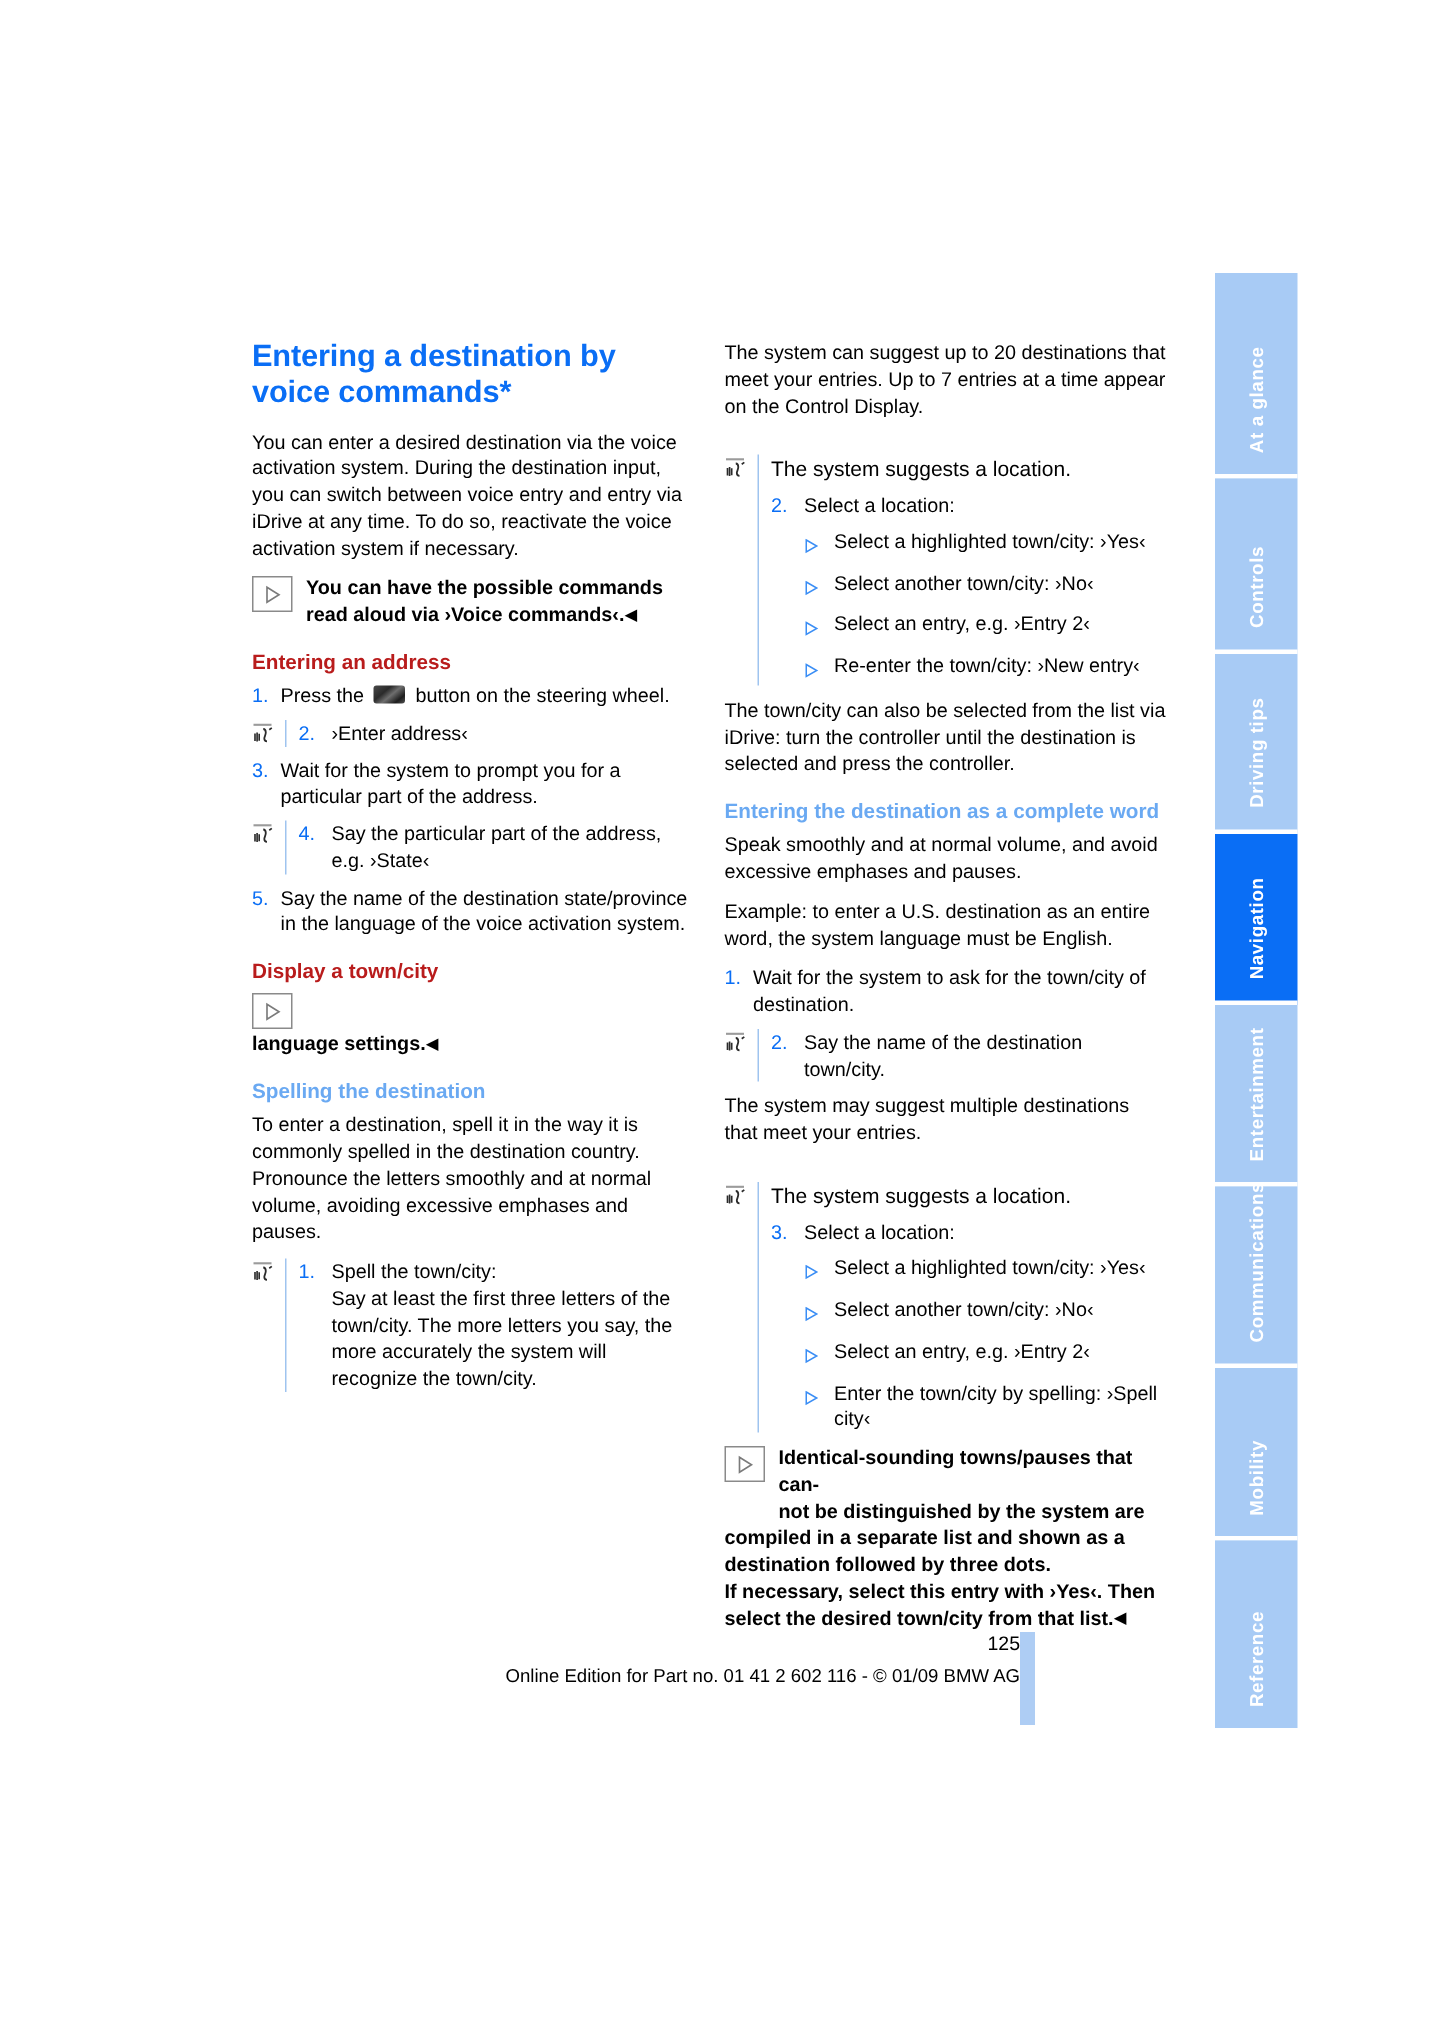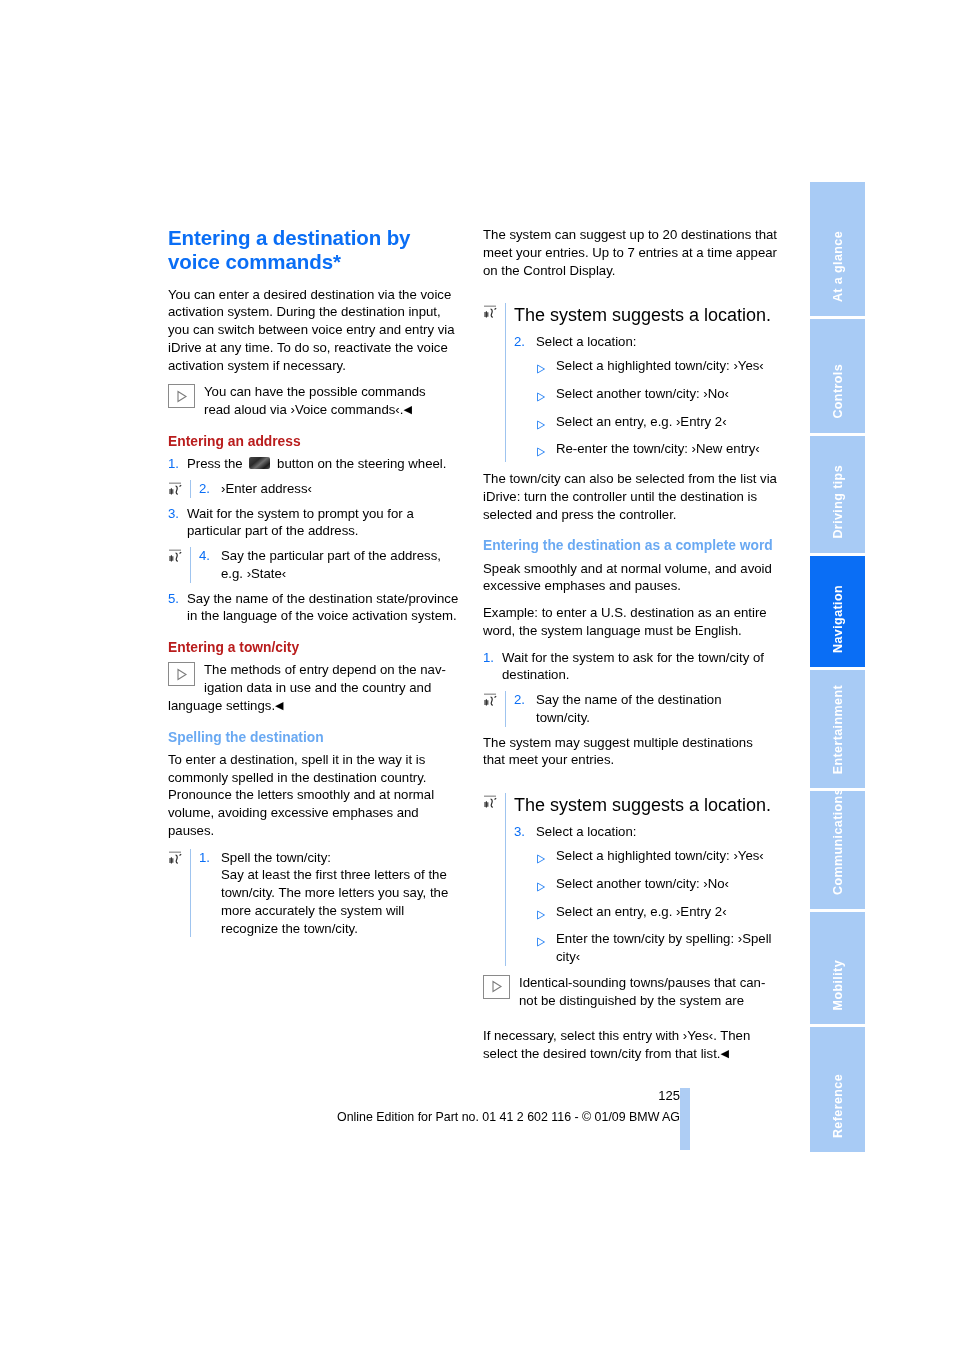--- a/index.html
+++ b/index.html
@@ -63,21 +63,21 @@
   h2.sect.light{color:#6aa9f2;}
 
   p.body{
     font-size:13.2px;
     line-height:1.345;
     margin:0 0 9px 0;
     color:#000;
   }
 
   
-  .note{margin:4px 0 9px 0;font-size:13.2px;line-height:1.345;}
+  .note{margin:4px 0 9px 0;font-size:13.2px;line-height:1.345;font-weight:bold;}
   .note .noteicon{
     float:left;
     width:27px;height:24px;
     border:1px solid #8a8a8a;
     box-sizing:border-box;
     margin:1px 9px 1px 0;
     display:flex;align-items:center;justify-content:center;
   }
   .note .noteicon svg{display:block;}
   .note .ntxt{overflow:hidden;}
@@ -118,21 +118,21 @@
   .voice .inner .txt{flex:1 1 auto;}
 
   
   .vgroup{position:relative;padding-left:31px;margin:0 0 7px 0;}
   .vgroup .mic{position:absolute;left:0;top:1px;width:18px;height:17px;}
   .vgroup .rule{position:absolute;left:22px;top:0;bottom:0;width:1px;background:#9fc4ef;}
   .vgroup .vrow{display:flex;font-size:13.2px;line-height:1.345;margin-bottom:6px;}
   .vgroup .vrow:last-child{margin-bottom:0;}
   .vgroup .vrow .num{color:#0a6ef5;flex:0 0 auto;min-width:22px;}
   .vgroup .vrow .txt{flex:1 1 auto;}
-  .vgroup .plain{font-size:18px;line-height:1.345;margin-bottom:6px;margin-top:24px;}
+  .vgroup .plain{font-size:14px;line-height:1.345;margin-bottom:6px;margin-top:24px;}
 
   
   .tri{display:flex;font-size:13.2px;line-height:1.345;margin:0 0 6px 0;padding-left:22px;}
   .tri .bullet{flex:0 0 auto;width:20px;padding-top:4px;}
   .tri .btxt{flex:1 1 auto;}
 
   .mic svg{display:block;}
 
   
   .footer{position:absolute;left:0;top:1088px;width:954px;height:70px;}
@@ -248,32 +248,28 @@
         <span class="num">4.</span>
         <span class="txt">Say the particular part of the address, e.g. ›State‹</span>
       </div>
     </div>
 
     <div class="step">
       <span class="num">5.</span>
       <span class="txt">Say the name of the destination state/province in the language of the voice activation system.</span>
     </div>
 
-    <h2 class="sect">Entering a town/city</h2>
+    <h2 class="sect">Display a town/city</h2>
 
     <div class="note">
       <span class="noteicon">
         <svg width="15" height="15" viewBox="0 0 15 15">
             <polygon points="4,2.5 12,7.5 4,12.5" fill="none" stroke="#7b7b7b" stroke-width="1.1"></polygon>
           </svg>
       </span>
-      <div class="ntxt">
-        <span>The methods of entry depend on the nav-</span><br>
-        <span>igation data in use and the country and</span>
-      </div>
       <div class="cont">
         <span>language settings.</span><span class="endmark">◀</span>
       </div>
     </div>
 
     <h2 class="sect light">Spelling the destination</h2>
     <p class="body">To enter a destination, spell it in the way it is commonly spelled in the destination country. Pronounce the letters smoothly and at normal volume, avoiding excessive emphases and pauses.</p>
 
     <div class="vgroup">
       <span class="mic">
@@ -438,21 +434,21 @@
       <span class="noteicon">
         <svg width="15" height="15" viewBox="0 0 15 15">
             <polygon points="4,2.5 12,7.5 4,12.5" fill="none" stroke="#7b7b7b" stroke-width="1.1"></polygon>
           </svg>
       </span>
       <div class="ntxt">
         <span>Identical-sounding towns/pauses that can-</span><br>
         <span>not be distinguished by the system are</span>
       </div>
       <div class="cont">
-        <br>
+        <span>compiled in a separate list and shown as a destination followed by three dots.</span><br>
         <span>If necessary, select this entry with ›Yes‹. Then select the desired town/city from that list.</span><span class="endmark">◀</span>
       </div>
     </div>
 
   </div>
 
   <div class="footer">
     <div class="pageno">125</div>
     <div class="editline">Online Edition for Part no. 01 41 2 602 116 - © 01/09 BMW AG</div>
     <div class="footbar"></div>

